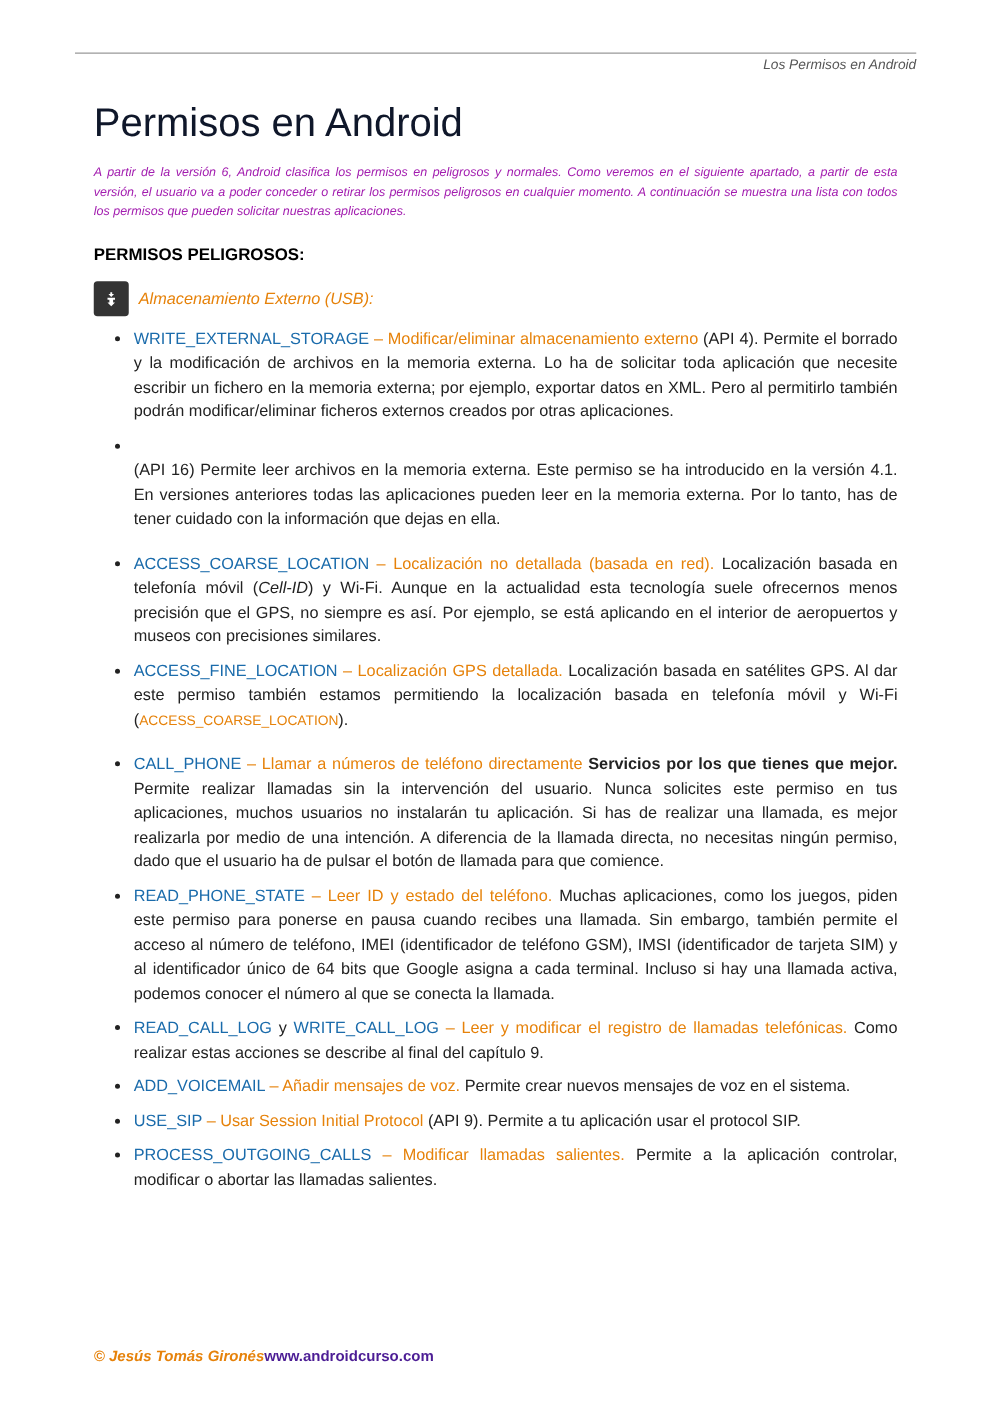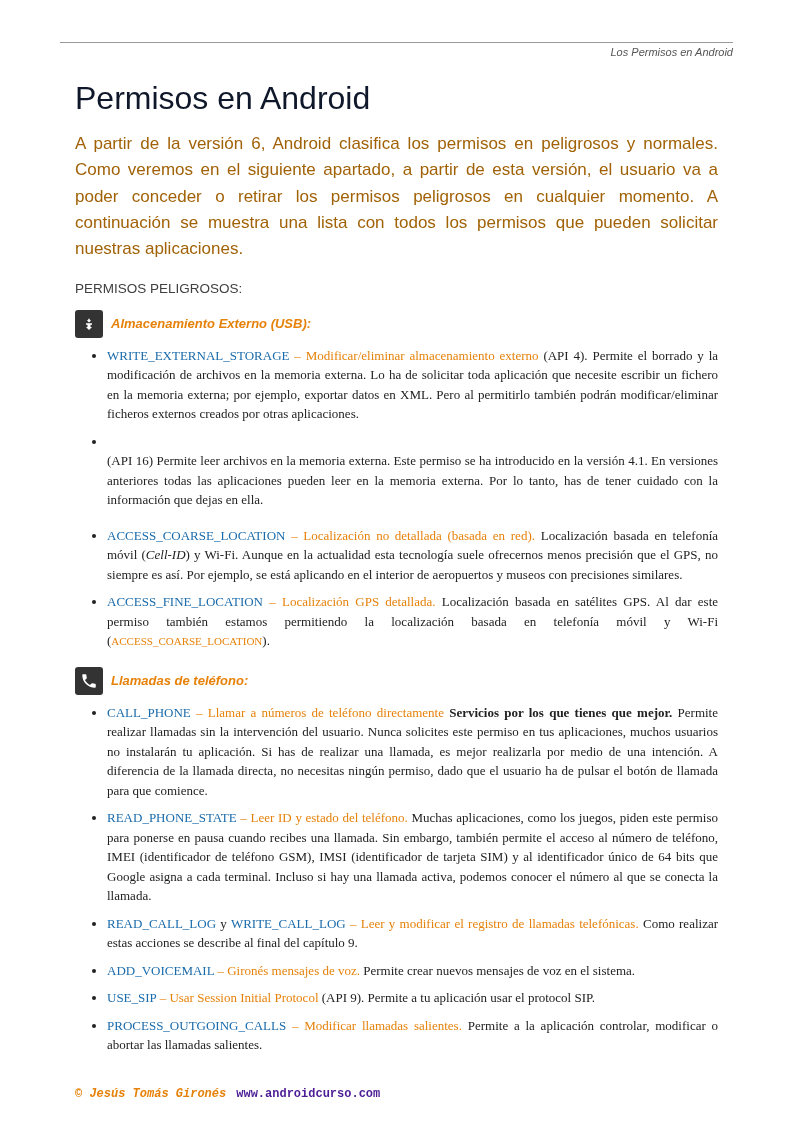--- a/index.html
+++ b/index.html
@@ -38,30 +38,31 @@
       padding: 70px 75px 60px 75px;
     }
     h1.title {
       font-size: 32px;
       font-weight: normal;
       color: #0f172a;
       margin-bottom: 14px;
       margin-top: 10px;
     }
     .intro {
-      font-size: 17px;
-      color: #a16207;
+      font-size: 10px;
+      color: #a21caf;
       text-align: justify;
       line-height: 1.55;
       margin-bottom: 18px;
+      font-style: italic;
     }
     .section-title {
       font-size: 13.5px;
-      font-weight: normal;
-      color: #404040;
+      font-weight: bold;
+      color: #000000;
       margin-bottom: 14px;
       margin-top: 4px;
     }
     .permission-group {
       margin-bottom: 16px;
     }
     .group-header {
       display: flex;
       align-items: center;
       margin-bottom: 8px;
@@ -77,29 +78,28 @@
       margin-right: 8px;
       flex-shrink: 0;
     }
     .group-icon svg {
       width: 18px;
       height: 18px;
       fill: #fff;
     }
     .group-name {
       font-size: 13px;
-      font-weight: bold;
+      font-weight: normal;
       color: #e6820a;
       font-style: italic;
     }
     .bullet-list {
       list-style: disc;
       padding-left: 32px;
       margin-bottom: 6px;
-      font-family: Liberation Serif, serif;
     }
     .bullet-list li {
       margin-bottom: 8px;
       font-size: 13px;
       color: #222;
       line-height: 1.5;
       text-align: justify;
     }
     .perm-link {
       color: #1a6bab;
@@ -115,22 +115,21 @@
     .perm-bold {
       font-weight: bold;
       color: #222;
     }
     .footer {
       position: absolute;
       bottom: 30px;
       left: 75px;
       right: 75px;
       display: flex;
-      gap: 10px;
-      font-family: Liberation Mono, monospace;
+      gap: 0;
     }
     .footer-copyright {
       color: #e6820a;
       font-size: 12px;
       font-weight: bold;
       font-style: italic;
     }
     .footer-website {
       color: #4c1d95;
       font-size: 12px;
@@ -187,28 +186,20 @@
         </li>
         <li>
           <span class="perm-link">ACCESS_FINE_LOCATION</span>
           <span class="perm-link-orange"> – Localización GPS detallada.</span>
           <span class="perm-desc"> Localización basada en satélites GPS. Al dar este permiso también estamos permitiendo la localización basada en telefonía móvil y Wi-Fi (<span class="access-coarse-small">ACCESS_COARSE_LOCATION</span>).</span>
         </li>
       </ul>
     </div>
 
     <div class="permission-group">
-      <div class="group-header">
-        <div class="group-icon">
-          <svg viewBox="0 0 24 24">
-            <path d="M6.62 10.79c1.44 2.83 3.76 5.14 6.59 6.59l2.2-2.2c.27-.27.67-.36 1.02-.24 1.12.37 2.33.57 3.57.57.55 0 1 .45 1 1V20c0 .55-.45 1-1 1-9.39 0-17-7.61-17-17 0-.55.45-1 1-1h3.5c.55 0 1 .45 1 1 0 1.25.2 2.45.57 3.57.11.35.03.74-.25 1.02l-2.2 2.2z"></path>
-          </svg>
-        </div>
-        <span class="group-name">Llamadas de teléfono:</span>
-      </div>
       <ul class="bullet-list">
         <li>
           <span class="perm-link">CALL_PHONE</span>
           <span class="perm-link-orange"> – Llamar a números de teléfono directamente </span>
           <span class="perm-bold"> Servicios por los que tienes que mejor.</span>
           <span class="perm-desc"> Permite realizar llamadas sin la intervención del usuario. Nunca solicites este permiso en tus aplicaciones, muchos usuarios no instalarán tu aplicación. Si has de realizar una llamada, es mejor realizarla por medio de una intención. A diferencia de la llamada directa, no necesitas ningún permiso, dado que el usuario ha de pulsar el botón de llamada para que comience.</span>
         </li>
         <li>
           <span class="perm-link">READ_PHONE_STATE</span>
           <span class="perm-link-orange"> – Leer ID y estado del teléfono.</span>
@@ -216,21 +207,21 @@
         </li>
         <li>
           <span class="perm-link">READ_CALL_LOG</span>
           <span class="perm-desc"> y </span>
           <span class="perm-link">WRITE_CALL_LOG</span>
           <span class="perm-link-orange"> – Leer y modificar el registro de llamadas telefónicas.</span>
           <span class="perm-desc"> Como realizar estas acciones se describe al final del capítulo 9.</span>
         </li>
         <li>
           <span class="perm-link">ADD_VOICEMAIL</span>
-          <span class="perm-link-orange"> – Gironés mensajes de voz.</span>
+          <span class="perm-link-orange"> – Añadir mensajes de voz.</span>
           <span class="perm-desc"> Permite crear nuevos mensajes de voz en el sistema.</span>
         </li>
         <li>
           <span class="perm-link">USE_SIP</span>
           <span class="perm-link-orange"> – Usar Session Initial Protocol</span>
           <span class="perm-desc"> (API 9). Permite a tu aplicación usar el protocol SIP.</span>
         </li>
         <li>
           <span class="perm-link">PROCESS_OUTGOING_CALLS</span>
           <span class="perm-link-orange"> – Modificar llamadas salientes.</span>

